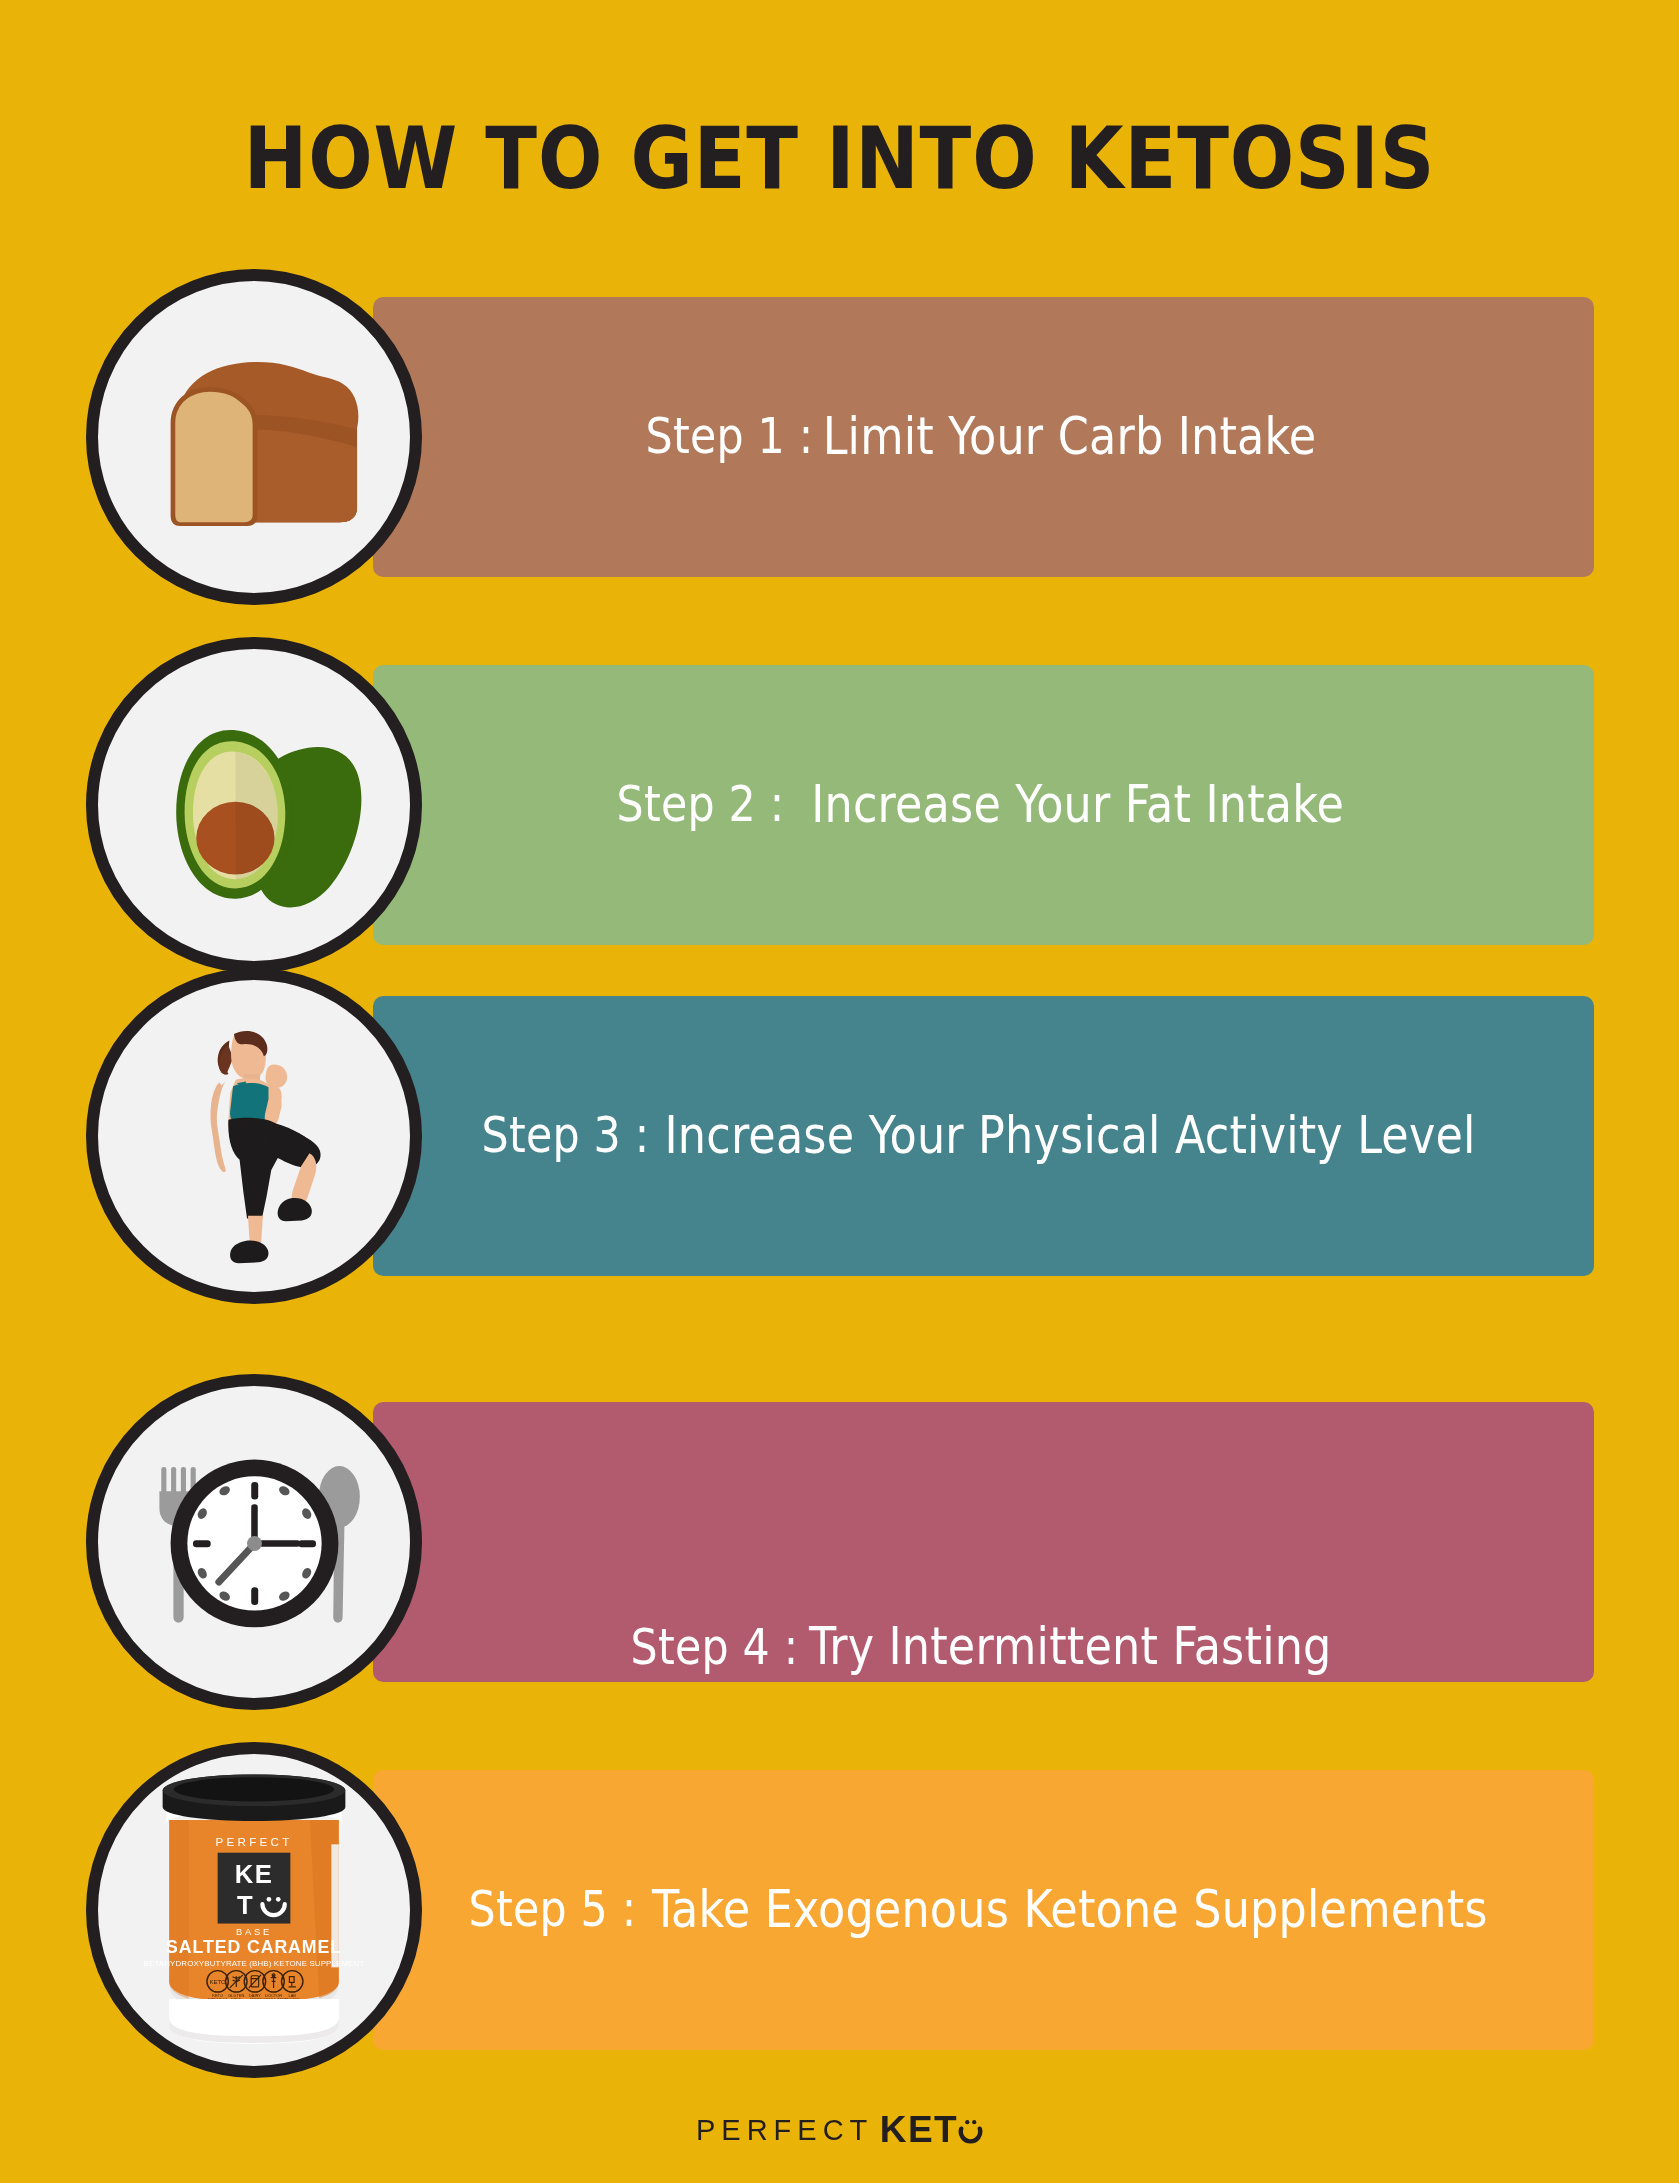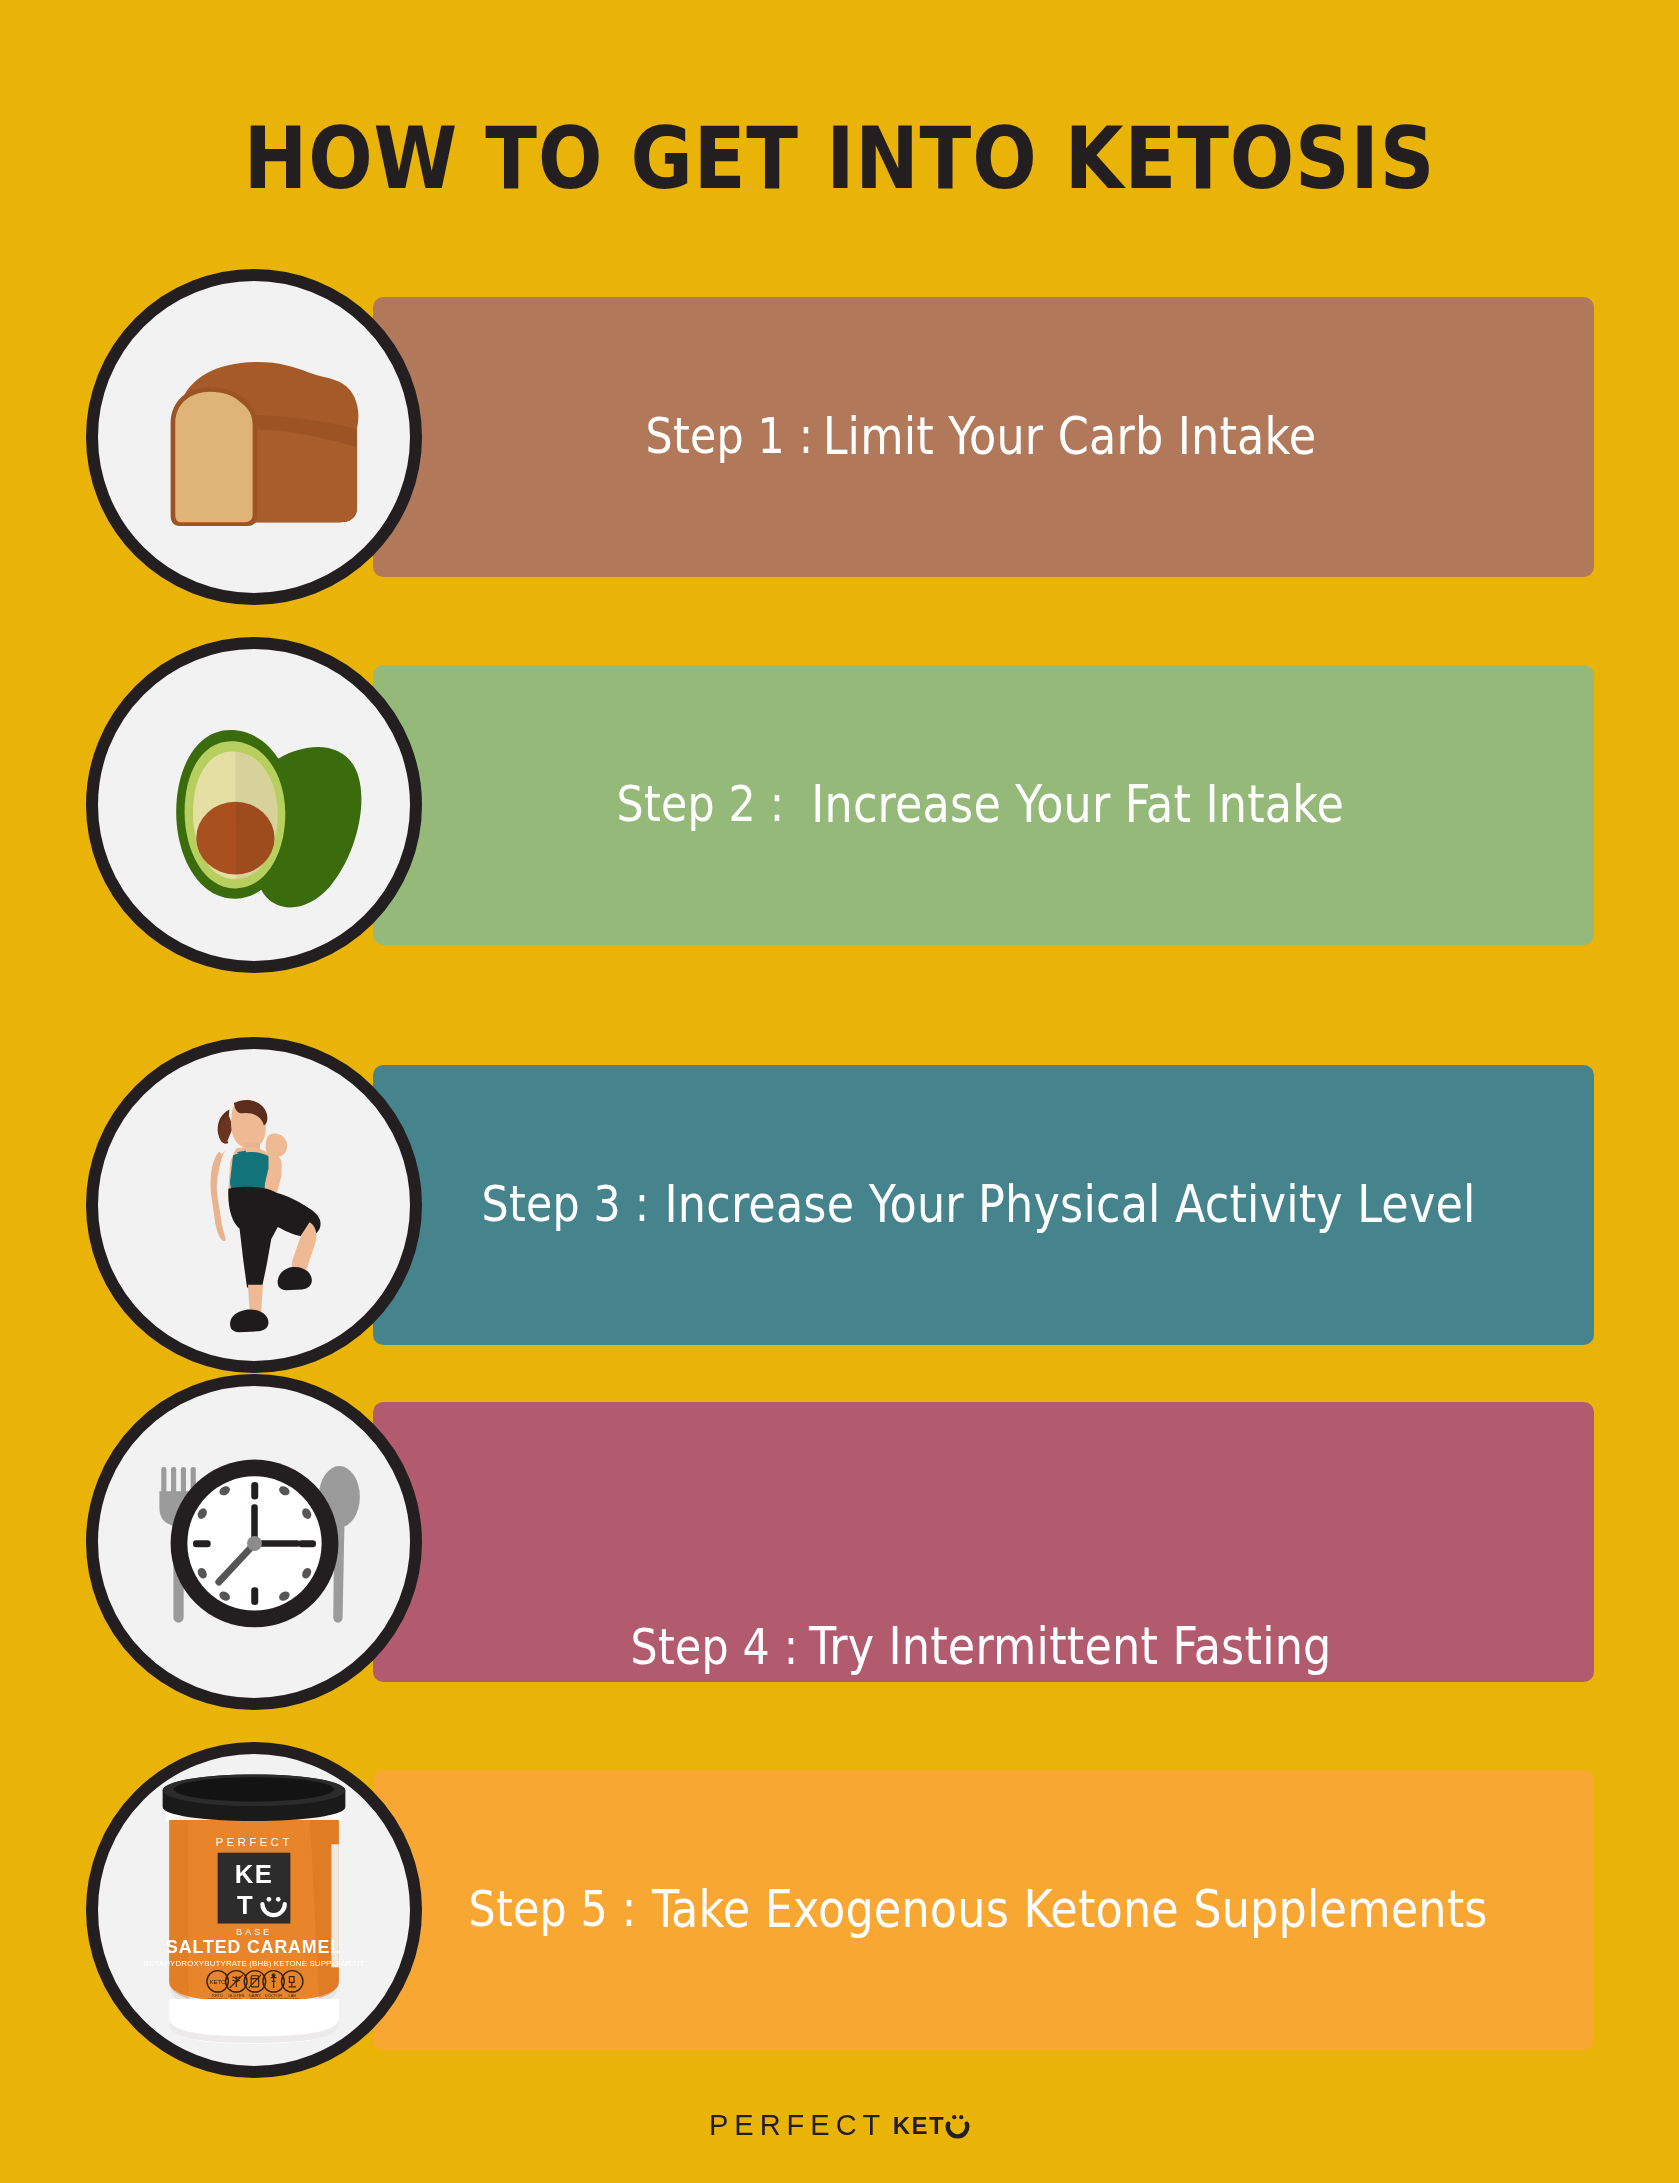--- a/index.html
+++ b/index.html
@@ -91,21 +91,21 @@
     font-family:"Liberation Sans","DejaVu Sans",sans-serif;
     font-weight:300;
     font-size:29px;
     letter-spacing:6px;
     color:#231f20;
     vertical-align:middle;
   }
   .logo-keto {
     font-family:"Liberation Sans","DejaVu Sans",sans-serif;
     font-weight:700;
-    font-size:24px;
+    font-size:37px;
     letter-spacing:1.4px;
     color:#231f20;
     vertical-align:middle;
     margin-left:6.5px;
   }
   .logo-o { position:relative; display:inline-block; width:25px; height:29px; vertical-align:middle; }
 
   
   .lbl { font-family:"Liberation Sans","DejaVu Sans",sans-serif; fill:#ffffff; }
 </style>
@@ -158,21 +158,21 @@
         <path d="M232 164 C290 164 328 222 330 294 C332 368 298 436 240 438 C184 440 148 372 148 296 C148 220 180 164 232 164 Z" fill="#e5dfa4"></path>
 
         <ellipse cx="239" cy="350" rx="84" ry="78" fill="#a8501f"></ellipse>
 
         <path d="M239 164 C290 170 328 224 330 294 C332 368 298 436 240 438 Z" fill="#000000" opacity="0.06"></path>
       </svg>
       </span>
     </div>
   </div>
 
-  <div class="step" style="top:1065px">
+  <div class="step" style="top:996px">
     <div class="bar" style="background: rgb(69, 131, 141);">
       <div class="bar-line l1">Step 3 :</div>
       <div class="bar-line l2">Increase Your Physical Activity Level</div>
     </div>
     <div class="badge" style="border-color: rgb(35, 31, 32);">
       <span>
       <svg width="261" height="261" viewBox="0 0 560 560">
         <g transform="translate(10,0)">
 
         <path d="M208 162 C186 180 180 218 186 258 L196 318 C198 336 202 348 206 356 L192 322 C186 300 184 262 190 228 C194 196 200 172 208 162 Z" fill="#e8b48f"></path>

